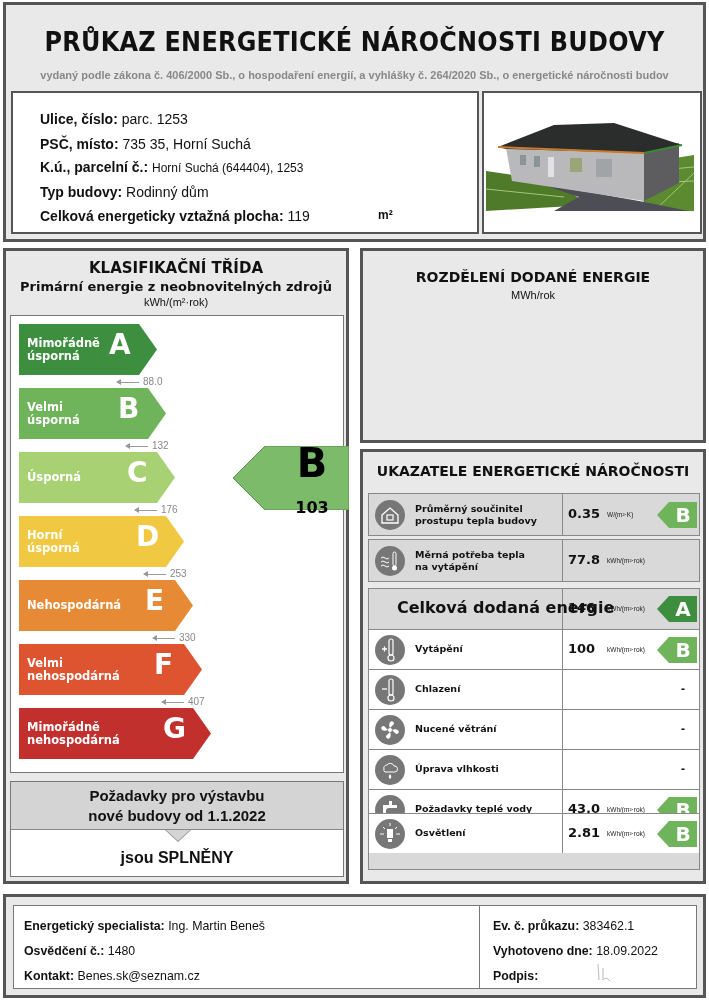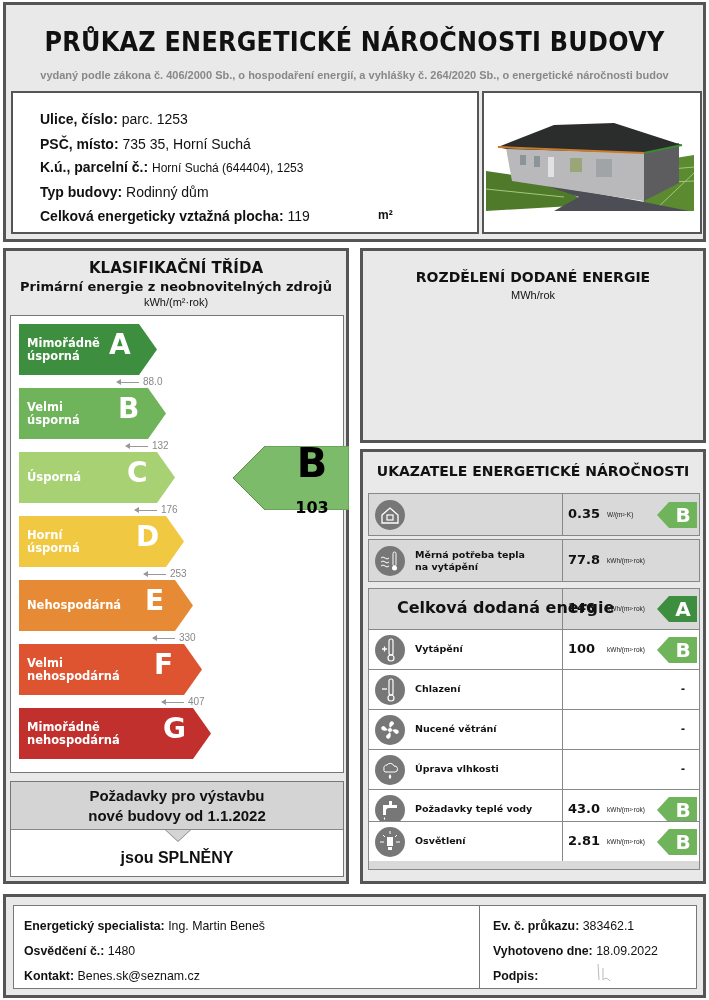--- a/index.html
+++ b/index.html
@@ -269,20 +269,24 @@
   <div id="ind-rows">
       <div class="ind-box" style="top: 41px; height: 43px;">
         <div class="ind-row first grey" style="top: 0px; height: 41px;">
           <div class="ind-sep"></div>
           <div class="ind-icon" style="top:5.5px">
             <svg width="30" height="30">
               <path d="M7,15 L15,8 L23,15 L23,23 L7,23 Z" fill="none" stroke="#fff" stroke-width="1.3"></path>
               <rect x="12" y="15" width="6" height="5" fill="none" stroke="#fff" stroke-width="1.2"></rect>
             </svg>
           </div>
+          <div class="ind-label" style="top:8.5px">
+            <div>Průměrný součinitel</div>
+            <div>prostupu tepla budovy</div>
+          </div>
           <div class="ind-value" style="top:11.5px">0.35</div>
           <div class="ind-unit" style="top:16.5px">W/(m²·K)</div>
           <div class="ind-badge" style="top:7.5px"><svg width="40" height="26">
               <polygon points="0,13 12,0 40,0 40,26 12,26" fill="#6fb35a"></polygon>
             </svg><div class="ind-badge-letter">B</div></div>
         </div>
       </div>
       <div class="ind-box" style="top: 87px; height: 43px;">
         <div class="ind-row first grey" style="top: 0px; height: 41px;">
           <div class="ind-sep"></div>
@@ -382,21 +386,21 @@
           </div>
           <div class="ind-label" style="top:13px">
             <div>Požadavky teplé vody</div>
           </div>
           <div class="ind-value" style="top:11px">43.0</div>
           <div class="ind-unit" style="top:16px">kWh/(m²·rok)</div>
           <div class="ind-badge" style="top:7px"><svg width="40" height="26">
               <polygon points="0,13 12,0 40,0 40,26 12,26" fill="#6fb35a"></polygon>
             </svg><div class="ind-badge-letter">B</div></div>
         </div>
-        <div class="ind-row" style="top: 232px; height: 40px;">
+        <div class="ind-row" style="top: 224px; height: 40px;">
           <div class="ind-sep"></div>
           <div class="ind-icon" style="top:5px">
             <svg width="30" height="30">
               <rect x="12" y="10" width="6" height="9" fill="#fff"></rect>
               <rect x="13" y="20" width="4" height="3" fill="#fff"></rect>
               <path d="M15,4 v3 M8,8 l2,2 M22,8 l-2,2 M5,15 h4 M21,15 h4" stroke="#fff" stroke-width="1"></path>
             </svg>
           </div>
           <div class="ind-label" style="top:13px">
             <div>Osvětlení</div>

